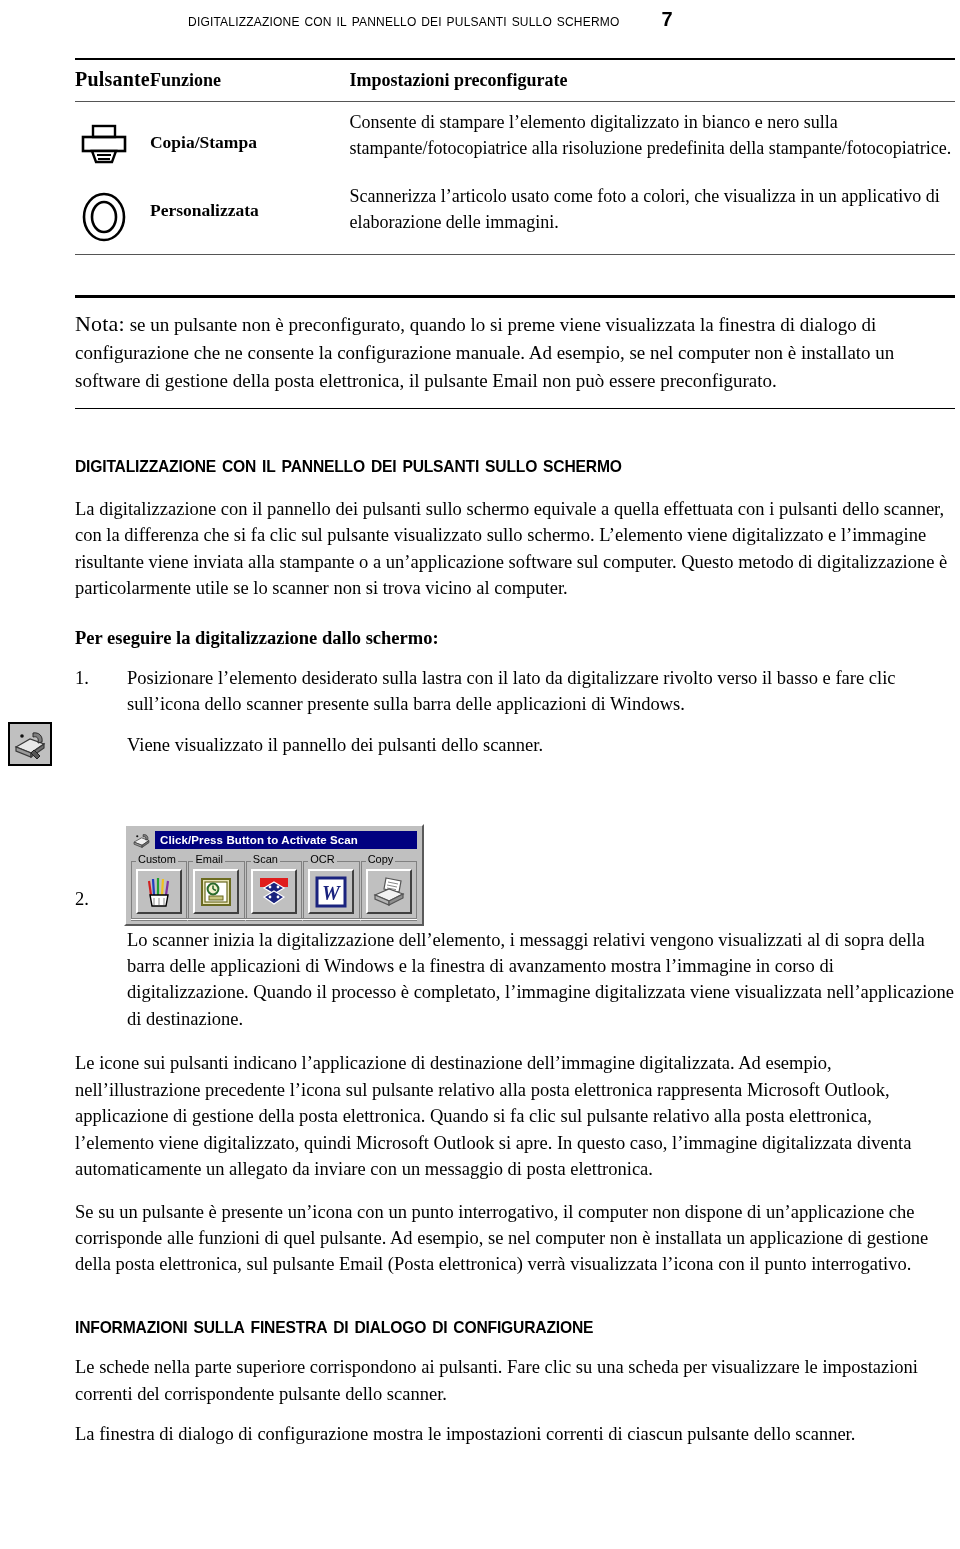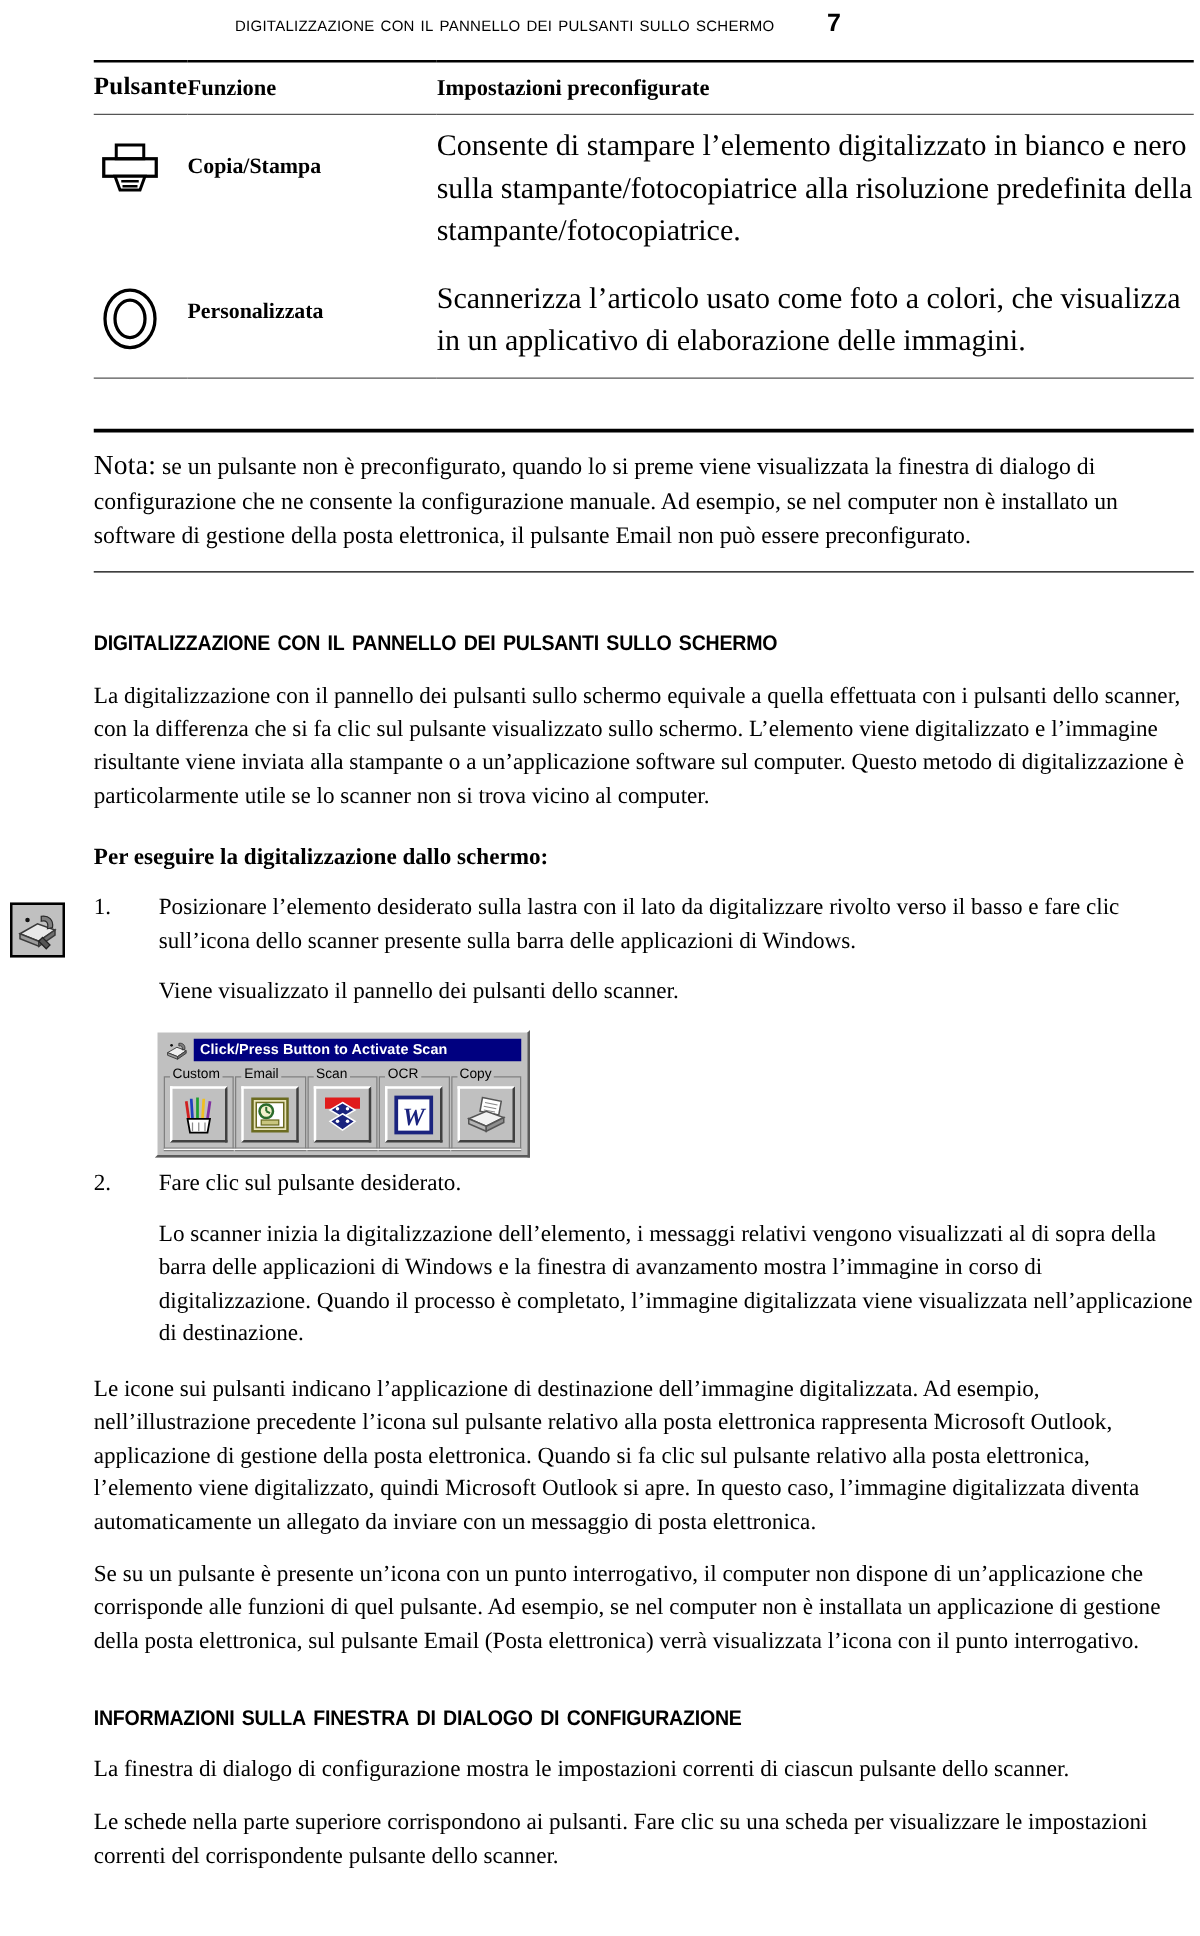--- a/index.html
+++ b/index.html
@@ -53,21 +53,21 @@
     font-size: 20px;
     font-weight: bold;
     margin-left: 42px;
     color: #000;
   }
 
   
   .content {
     position: absolute;
     left: 75px;
-    top: 48px;
+    top: 58px;
     width: 880px;
   }
 
   
   .btable {
     width: 880px;
     border-collapse: collapse;
     margin: 0;
   }
   .rule-heavy { border-top: 2.5px solid #000; }
@@ -101,21 +101,21 @@
   }
   .cell-icon { text-align: left; padding-left: 6px !important; }
   .cell-fn {
     font-weight: bold;
     font-size: 17.5px;
     padding-top: 30px !important;
     padding-right: 10px;
   }
   .cell-fn.fn-second { padding-top: 24px !important; }
   .cell-desc {
-    font-size: 24px;
+    font-size: 18px;
     line-height: 1.42;
     padding-top: 8px !important;
   }
 
   
   .icon-printer { display:block; margin-top: 12px; }
   .icon-oval    { display:block; margin-top: 6px; }
 
   
   .note-wrap {
@@ -371,22 +371,22 @@
       </li>
     </ul>
     <div class="sub-par">Lo scanner inizia la digitalizzazione dell’elemento, i messaggi relativi vengono visualizzati al di sopra della barra delle applicazioni di Windows e la finestra di avanzamento mostra l’immagine in corso di digitalizzazione. Quando il processo è completato, l’immagine digitalizzata viene visualizzata nell’applicazione di destinazione.</div>
 
     <p class="body-par" style="margin-top:18px">Le icone sui pulsanti indicano l’applicazione di destinazione dell’immagine digitalizzata. Ad esempio, nell’illustrazione precedente l’icona sul pulsante relativo alla posta elettronica rappresenta Microsoft Outlook, applicazione di gestione della posta elettronica. Quando si fa clic sul pulsante relativo alla posta elettronica, l’elemento viene digitalizzato, quindi Microsoft Outlook si apre. In questo caso, l’immagine digitalizzata diventa automaticamente un allegato da inviare con un messaggio di posta elettronica.</p>
 
     <p class="body-par" style="margin-top:16px">Se su un pulsante è presente un’icona con un punto interrogativo, il computer non dispone di un’applicazione che corrisponde alle funzioni di quel pulsante. Ad esempio, se nel computer non è installata un applicazione di gestione della posta elettronica, sul pulsante Email (Posta elettronica) verrà visualizzata l’icona con il punto interrogativo.</p>
 
     <h1 class="h1-section" style="margin-top:34px;margin-bottom:16px">Informazioni sulla finestra di dialogo di configurazione</h1>
 
+    <p class="body-par" style="margin-top:16px">Le schede nella parte superiore corrispondono ai pulsanti. Fare clic su una scheda per visualizzare le impostazioni correnti del corrispondente pulsante dello scanner.</p>
     <p class="body-par">La finestra di dialogo di configurazione mostra le impostazioni correnti di ciascun pulsante dello scanner.</p>
-    <p class="body-par" style="margin-top:16px">Le schede nella parte superiore corrispondono ai pulsanti. Fare clic su una scheda per visualizzare le impostazioni correnti del corrispondente pulsante dello scanner.</p>
 
   </div>
 
   <div class="margin-icon">
     <svg width="34" height="32" viewBox="0 0 34 32">
       <path d="M3 19 L17 11 L31 16 L18 25 Z" fill="#e8e8e8" stroke="#3a3a3a" stroke-width="1.2"></path>
       <path d="M3 19 L3 23 L18 29 L18 25 Z" fill="#9a9a9a" stroke="#3a3a3a" stroke-width="1.2"></path>
       <path d="M18 25 L18 29 L31 20 L31 16 Z" fill="#6e6e6e" stroke="#3a3a3a" stroke-width="1.2"></path>
       <path d="M20 5 C26 4 30 8 29 14 L25 15 C26 10 24 8 20 9 Z" fill="#7f7f7f" stroke="#2a2a2a" stroke-width="1"></path>
       <circle cx="9" cy="8" r="1.8" fill="#111"></circle>

